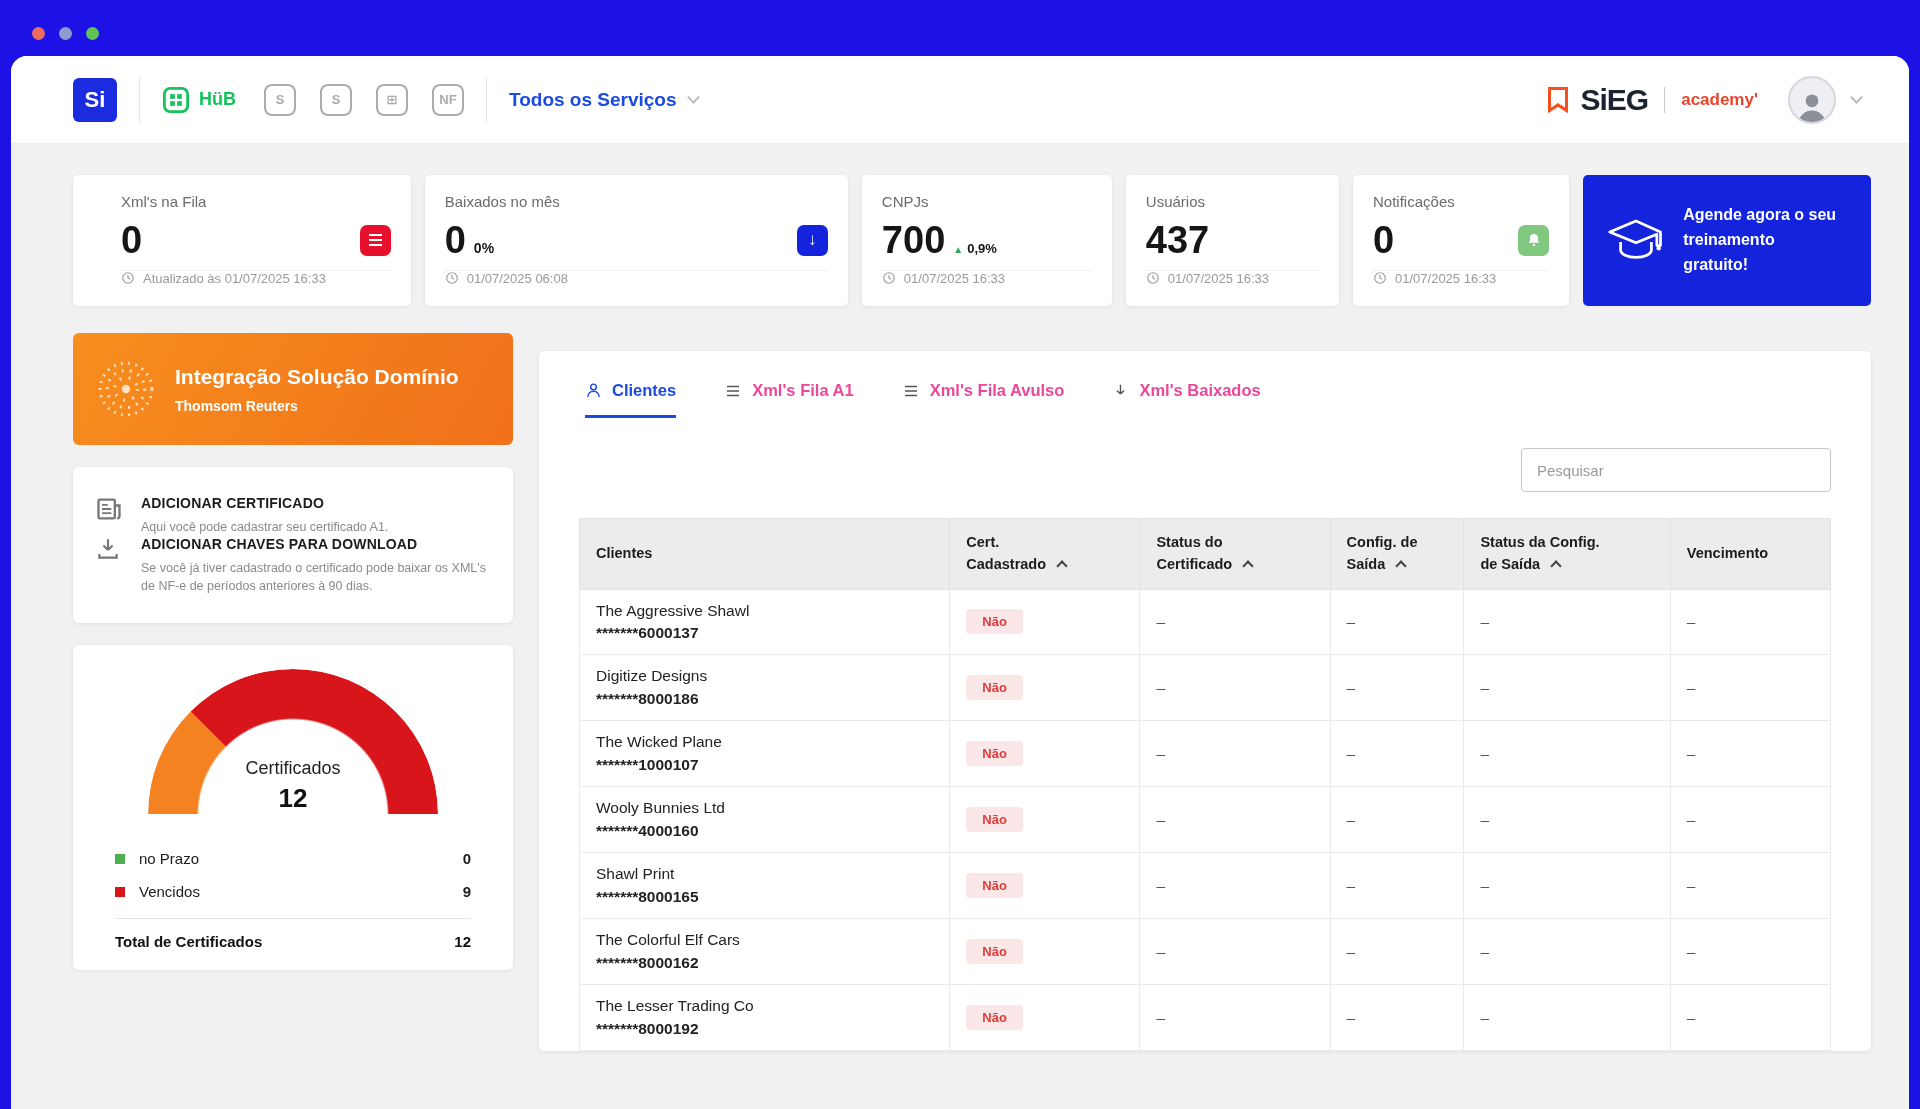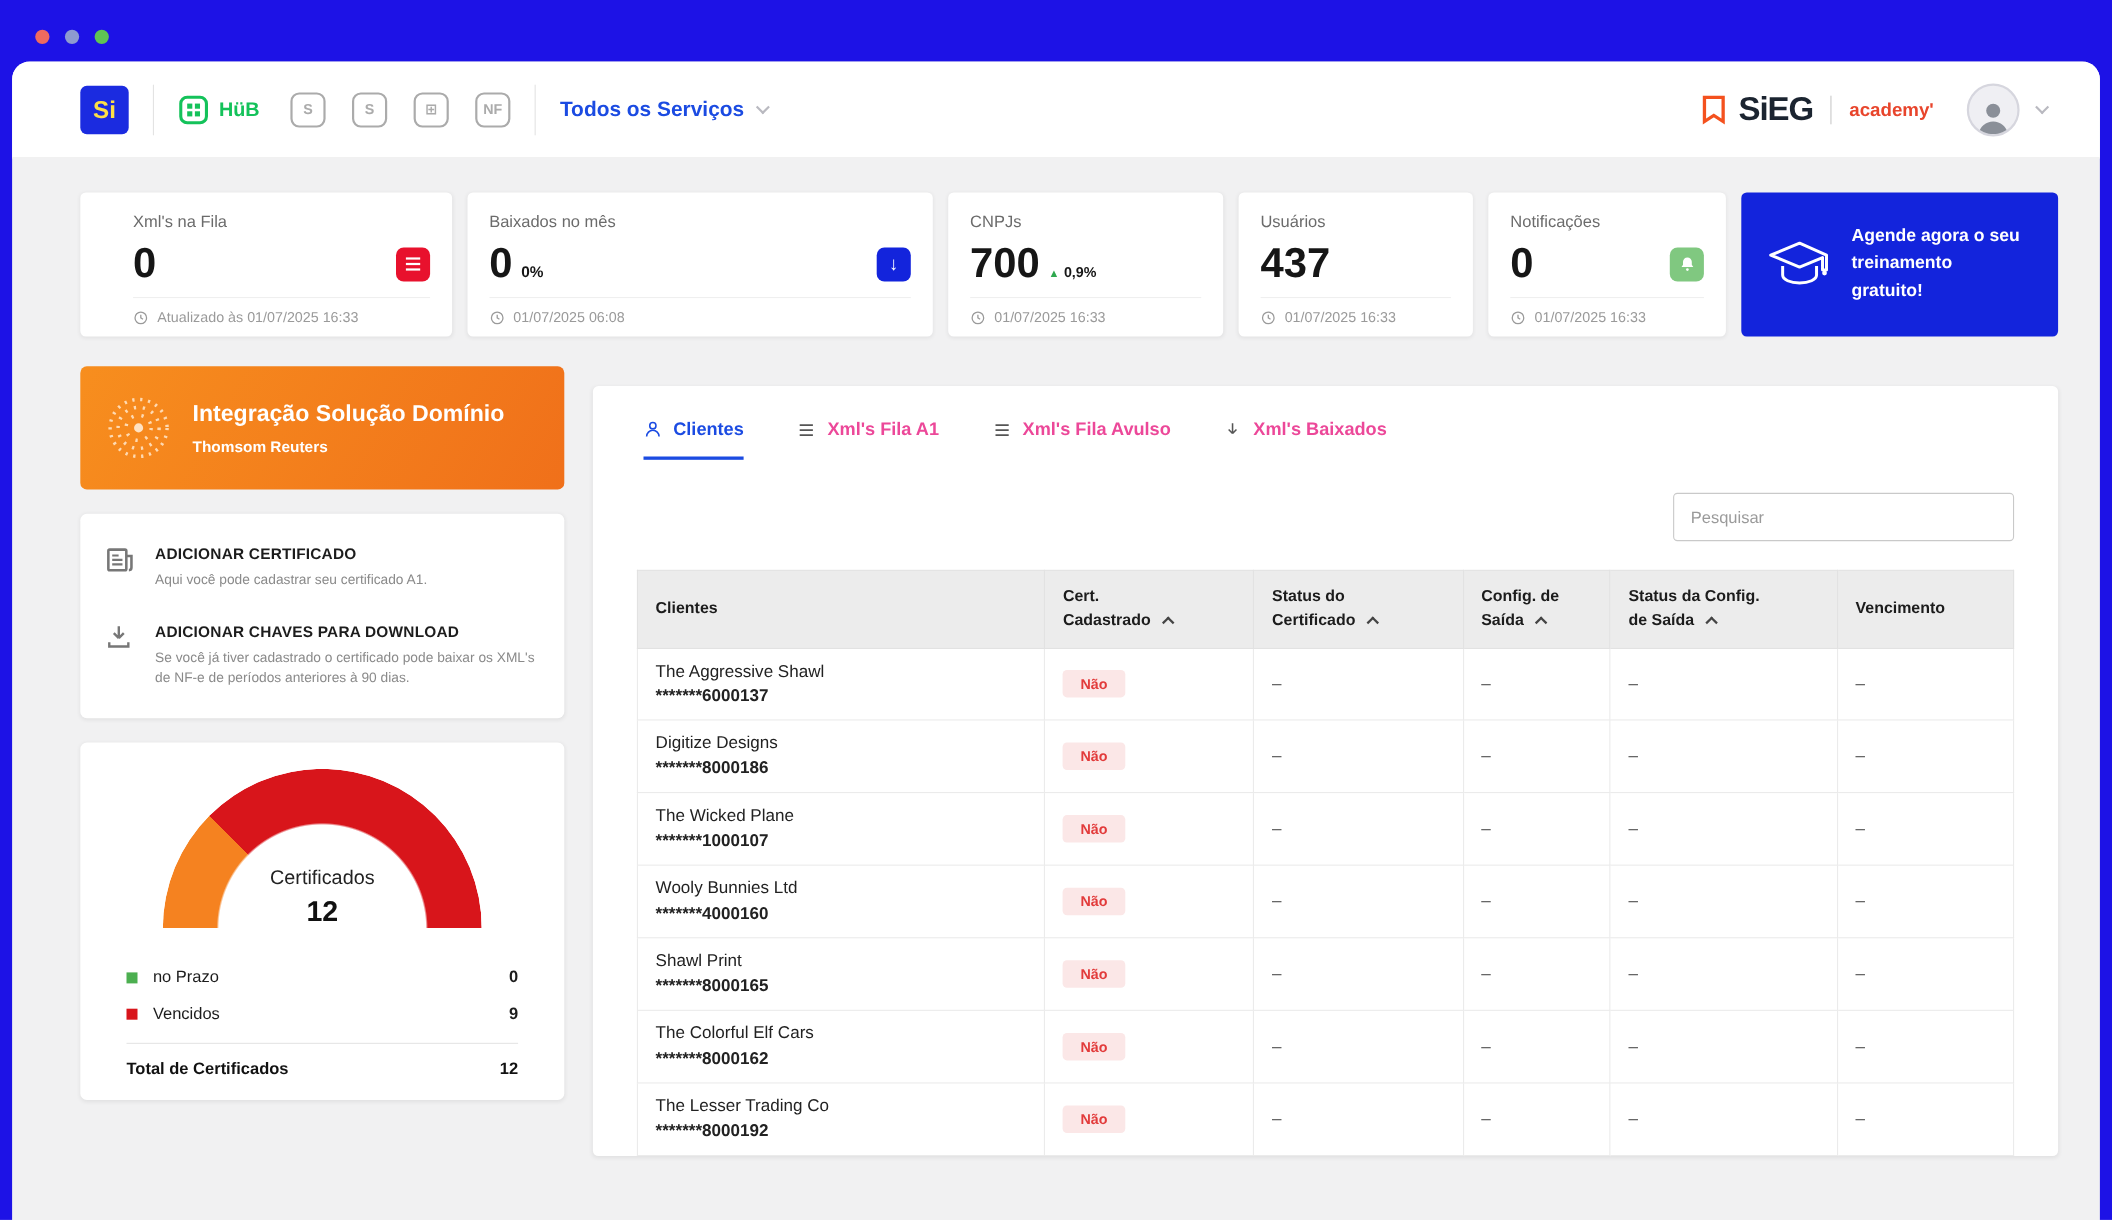--- a/index.html
+++ b/index.html
@@ -12,21 +12,21 @@
   .tl-close { background:#EE6A5F; }
   .tl-min { background:#8E9BD0; }
   .tl-max { background:#5FC454; }
 
   .app-window { position:absolute; top:56px; left:11px; right:11px; bottom:0;
     background:#F1F1F2; border-radius:16px 16px 0 0; overflow:hidden; }
 
   
   .topbar { height:88px; background:#fff; border-bottom:1px solid #ECECEC;
     display:flex; align-items:center; padding:0 48px 0 62px; }
-  .logo-si { width:44px; height:44px; background:#1B2BE0; border-radius:6px; color:#fde047;
+  .logo-si { width:44px; height:44px; background:#1B2BE0; border-radius:6px; color:#ffffff;
     font-weight:bold; font-size:22px; display:flex; align-items:center; justify-content:center; cursor:pointer; }
   .vdiv { width:1px; height:46px; background:#E3E3E3; margin:0 22px; }
   .hub { display:flex; align-items:center; gap:9px; cursor:pointer; }
   .hub-label { color:#14C25A; font-weight:bold; font-size:18px; }
   .app-icons { display:flex; align-items:center; gap:24px; margin-left:28px; }
   .app-icon { width:32px; height:32px; border:2.4px solid #ABABAB; border-radius:8px; color:#ABABAB;
     font-weight:bold; font-size:13px; display:flex; align-items:center; justify-content:center; cursor:pointer; }
   .services { display:flex; align-items:center; gap:12px; cursor:pointer; }
   .services-label { color:#1B4BE2; font-weight:bold; font-size:19px; }
   .chev { width:9px; height:9px; border-right:2.2px solid #B9B9C0; border-bottom:2.2px solid #B9B9C0;
@@ -53,37 +53,37 @@
   .delta { display:flex; align-items:baseline; gap:4px; }
   .delta-caret { color:#2FA84F; font-size:10px; }
   .delta-val { font-size:13px; font-weight:bold; color:#161616; }
   .icon-btn { width:31px; height:31px; border:none; border-radius:7px; display:flex; align-items:center;
     justify-content:center; cursor:pointer; color:#fff; }
   .icon-btn.red { background:#E8112D; }
   .icon-btn.blue { background:#1324DC; font-size:17px; font-weight:bold; }
   .icon-btn.green { background:#80C880; }
   .menu-glyph { display:flex; flex-direction:column; gap:3px; }
   .menu-glyph i { display:block; width:13px; height:2px; background:#fff; }
-  .stat-footer { border-top:1px solid #EFEFEF; height:36px; display:flex; align-items:center; gap:8px;
+  .stat-footer { border-top:1px solid #EFEFEF; height:36px; display:flex; align-items:flex-start; gap:8px;
     color:#9A9A9A; font-size:13px; }
   .promo-card { background:#1324DC; border-radius:5px; display:flex; align-items:center; gap:18px;
     padding:0 20px 0 24px; color:#fff; }
   .promo-text { font-weight:bold; font-size:16px; line-height:1.55; width:160px; }
 
   .main-row { display:flex; gap:26px; margin-top:27px; align-items:flex-start; }
   .left-col { width:440px; flex:0 0 440px; display:flex; flex-direction:column; gap:22px; }
   .right-col { flex:1; min-width:0; }
 
   .integration-card { background:linear-gradient(120deg,#F78E1E,#F0701A); border-radius:6px; height:112px;
     display:flex; align-items:center; gap:20px; padding:0 24px; cursor:pointer; }
   .integration-title { color:#fff; font-size:21px; font-weight:bold; }
   .integration-sub { color:#fff; font-size:14px; font-weight:bold; margin-top:9px; }
 
   .actions-card { background:#fff; border-radius:6px; box-shadow:0 1px 4px rgba(0,0,0,.07);
-    padding:28px 22px; display:flex; flex-direction:column; gap:30px; }
+    padding:28px 22px; display:flex; flex-direction:column; }
   .action-item { display:flex; gap:16px; cursor:pointer; }
   .action-icon { flex:0 0 30px; color:#777; }
   .action-title { font-size:14px; font-weight:bold; color:#1C1C1C; letter-spacing:.2px; }
   .action-desc { font-size:12.5px; color:#8A8A8A; margin-top:7px; line-height:1.45; }
 
   .gauge-card { background:#fff; border-radius:6px; box-shadow:0 1px 4px rgba(0,0,0,.07); padding:24px 26px 20px; }
   .gauge-wrap { position:relative; width:290px; height:145px; margin:0 auto; overflow:hidden; }
   .gauge-arc { position:absolute; top:0; left:0; width:290px; height:290px; border-radius:50%;
     background:conic-gradient(from 270deg, #F58220 0deg 45deg, #D8151B 45deg 180deg, #FFFFFF 180deg 360deg);
     -webkit-mask:radial-gradient(circle at 50% 50%, transparent 94px, #000 96px);

